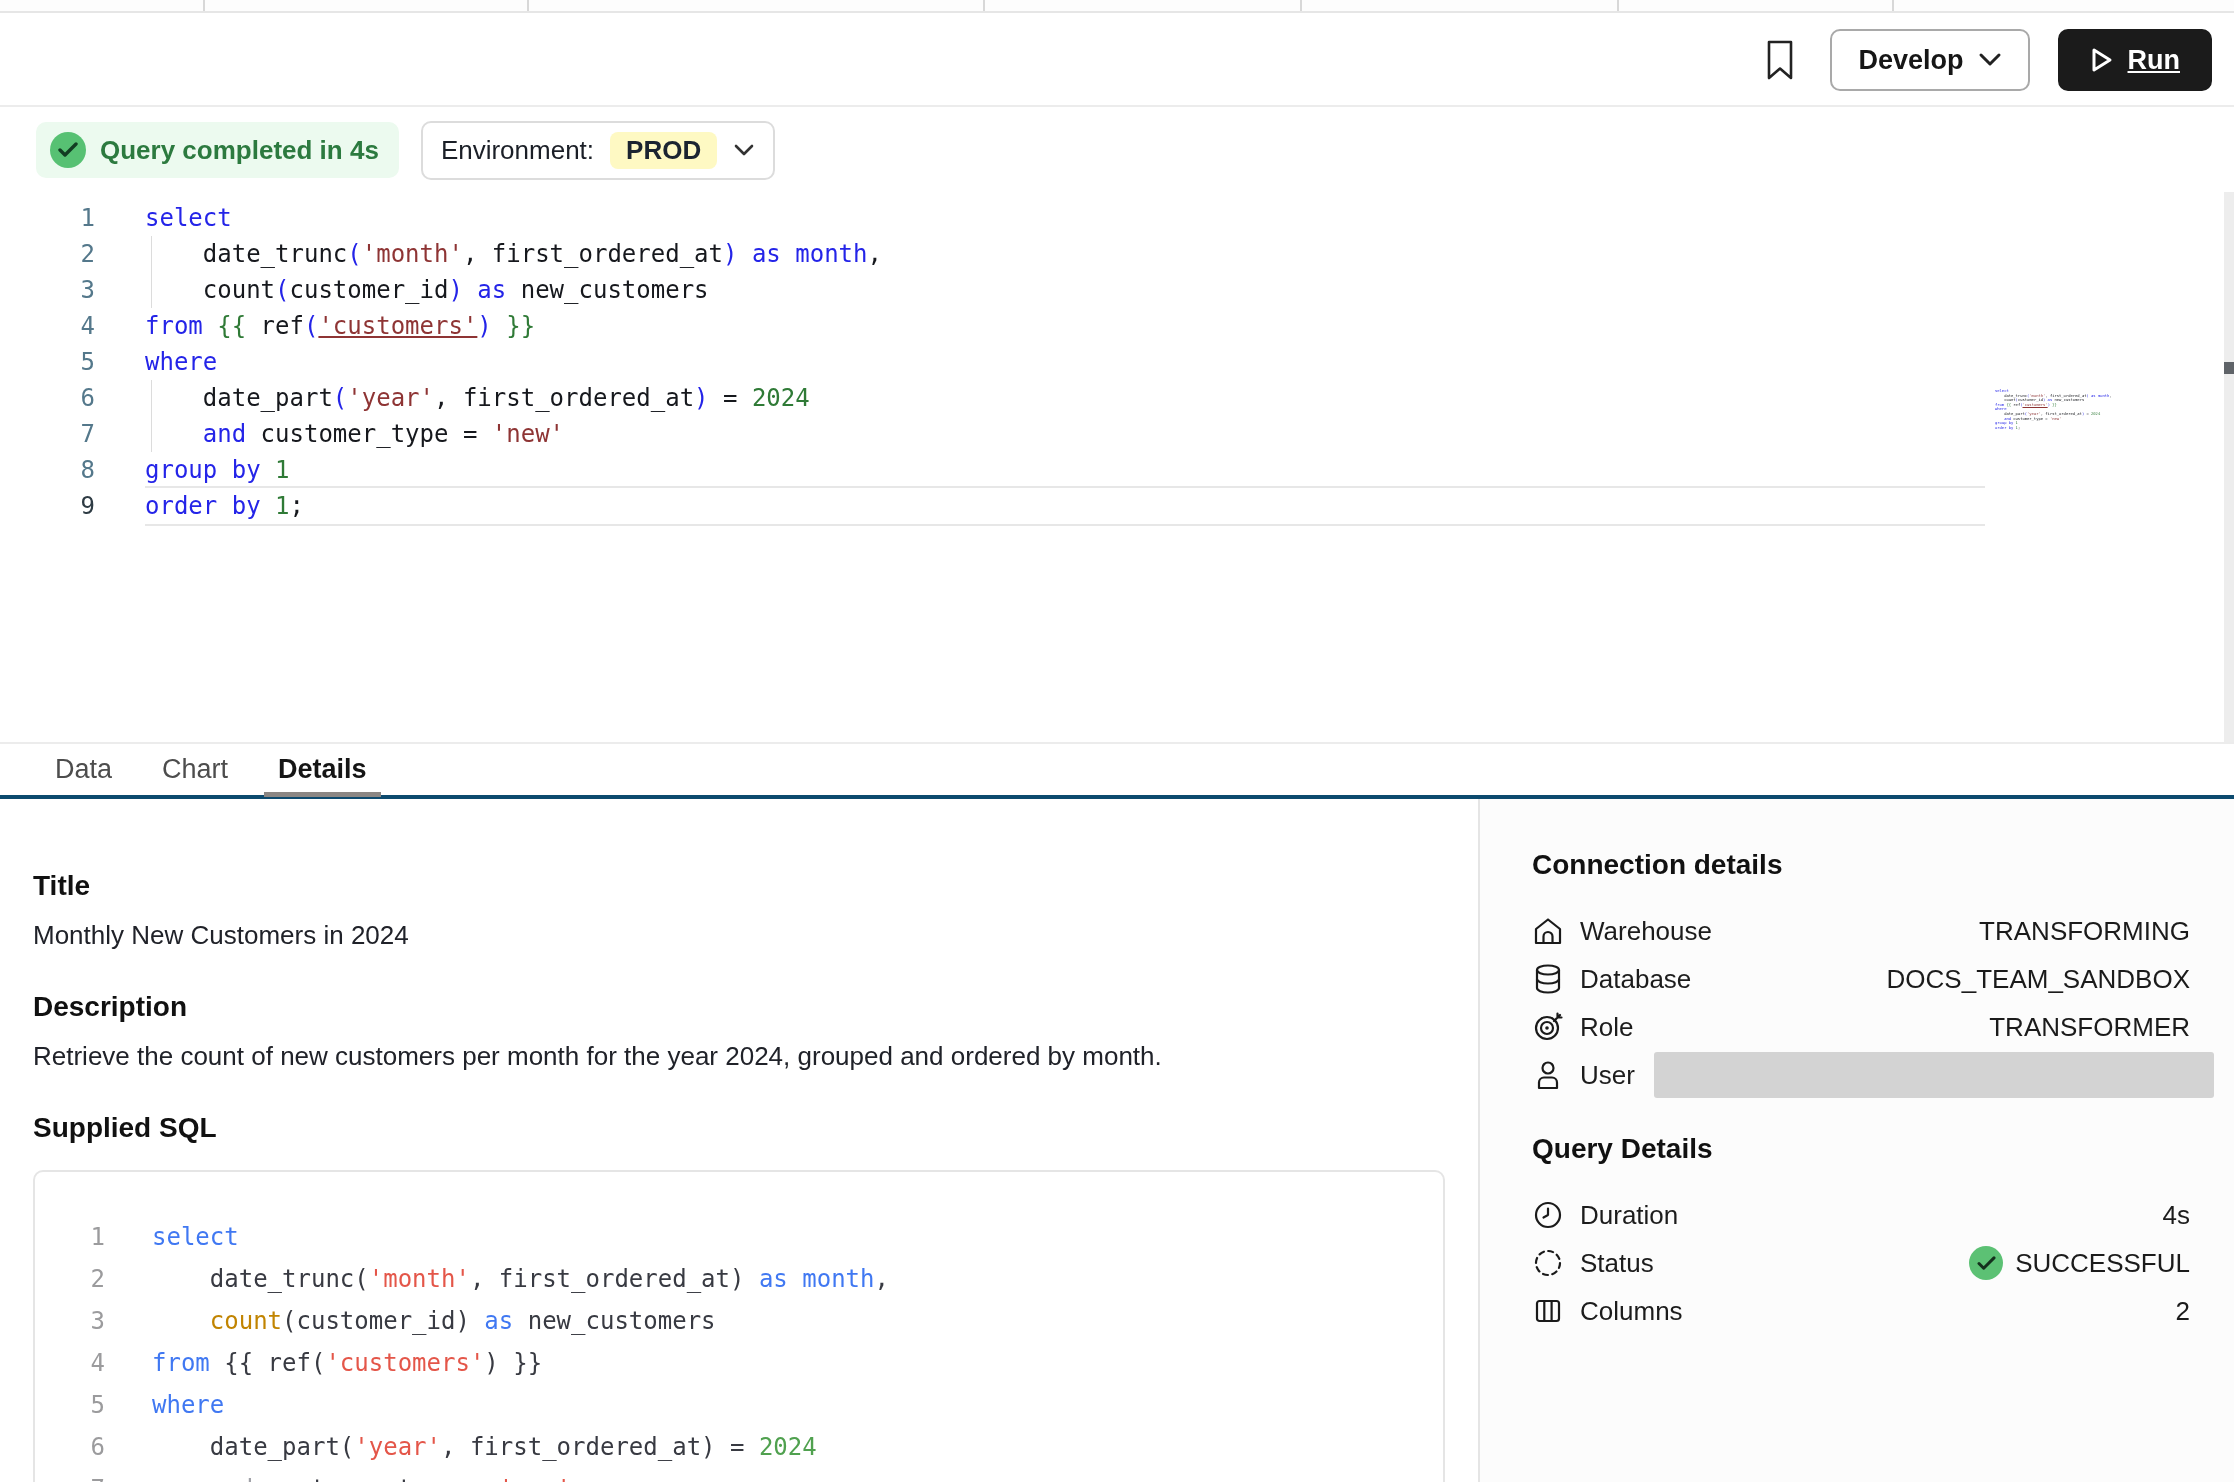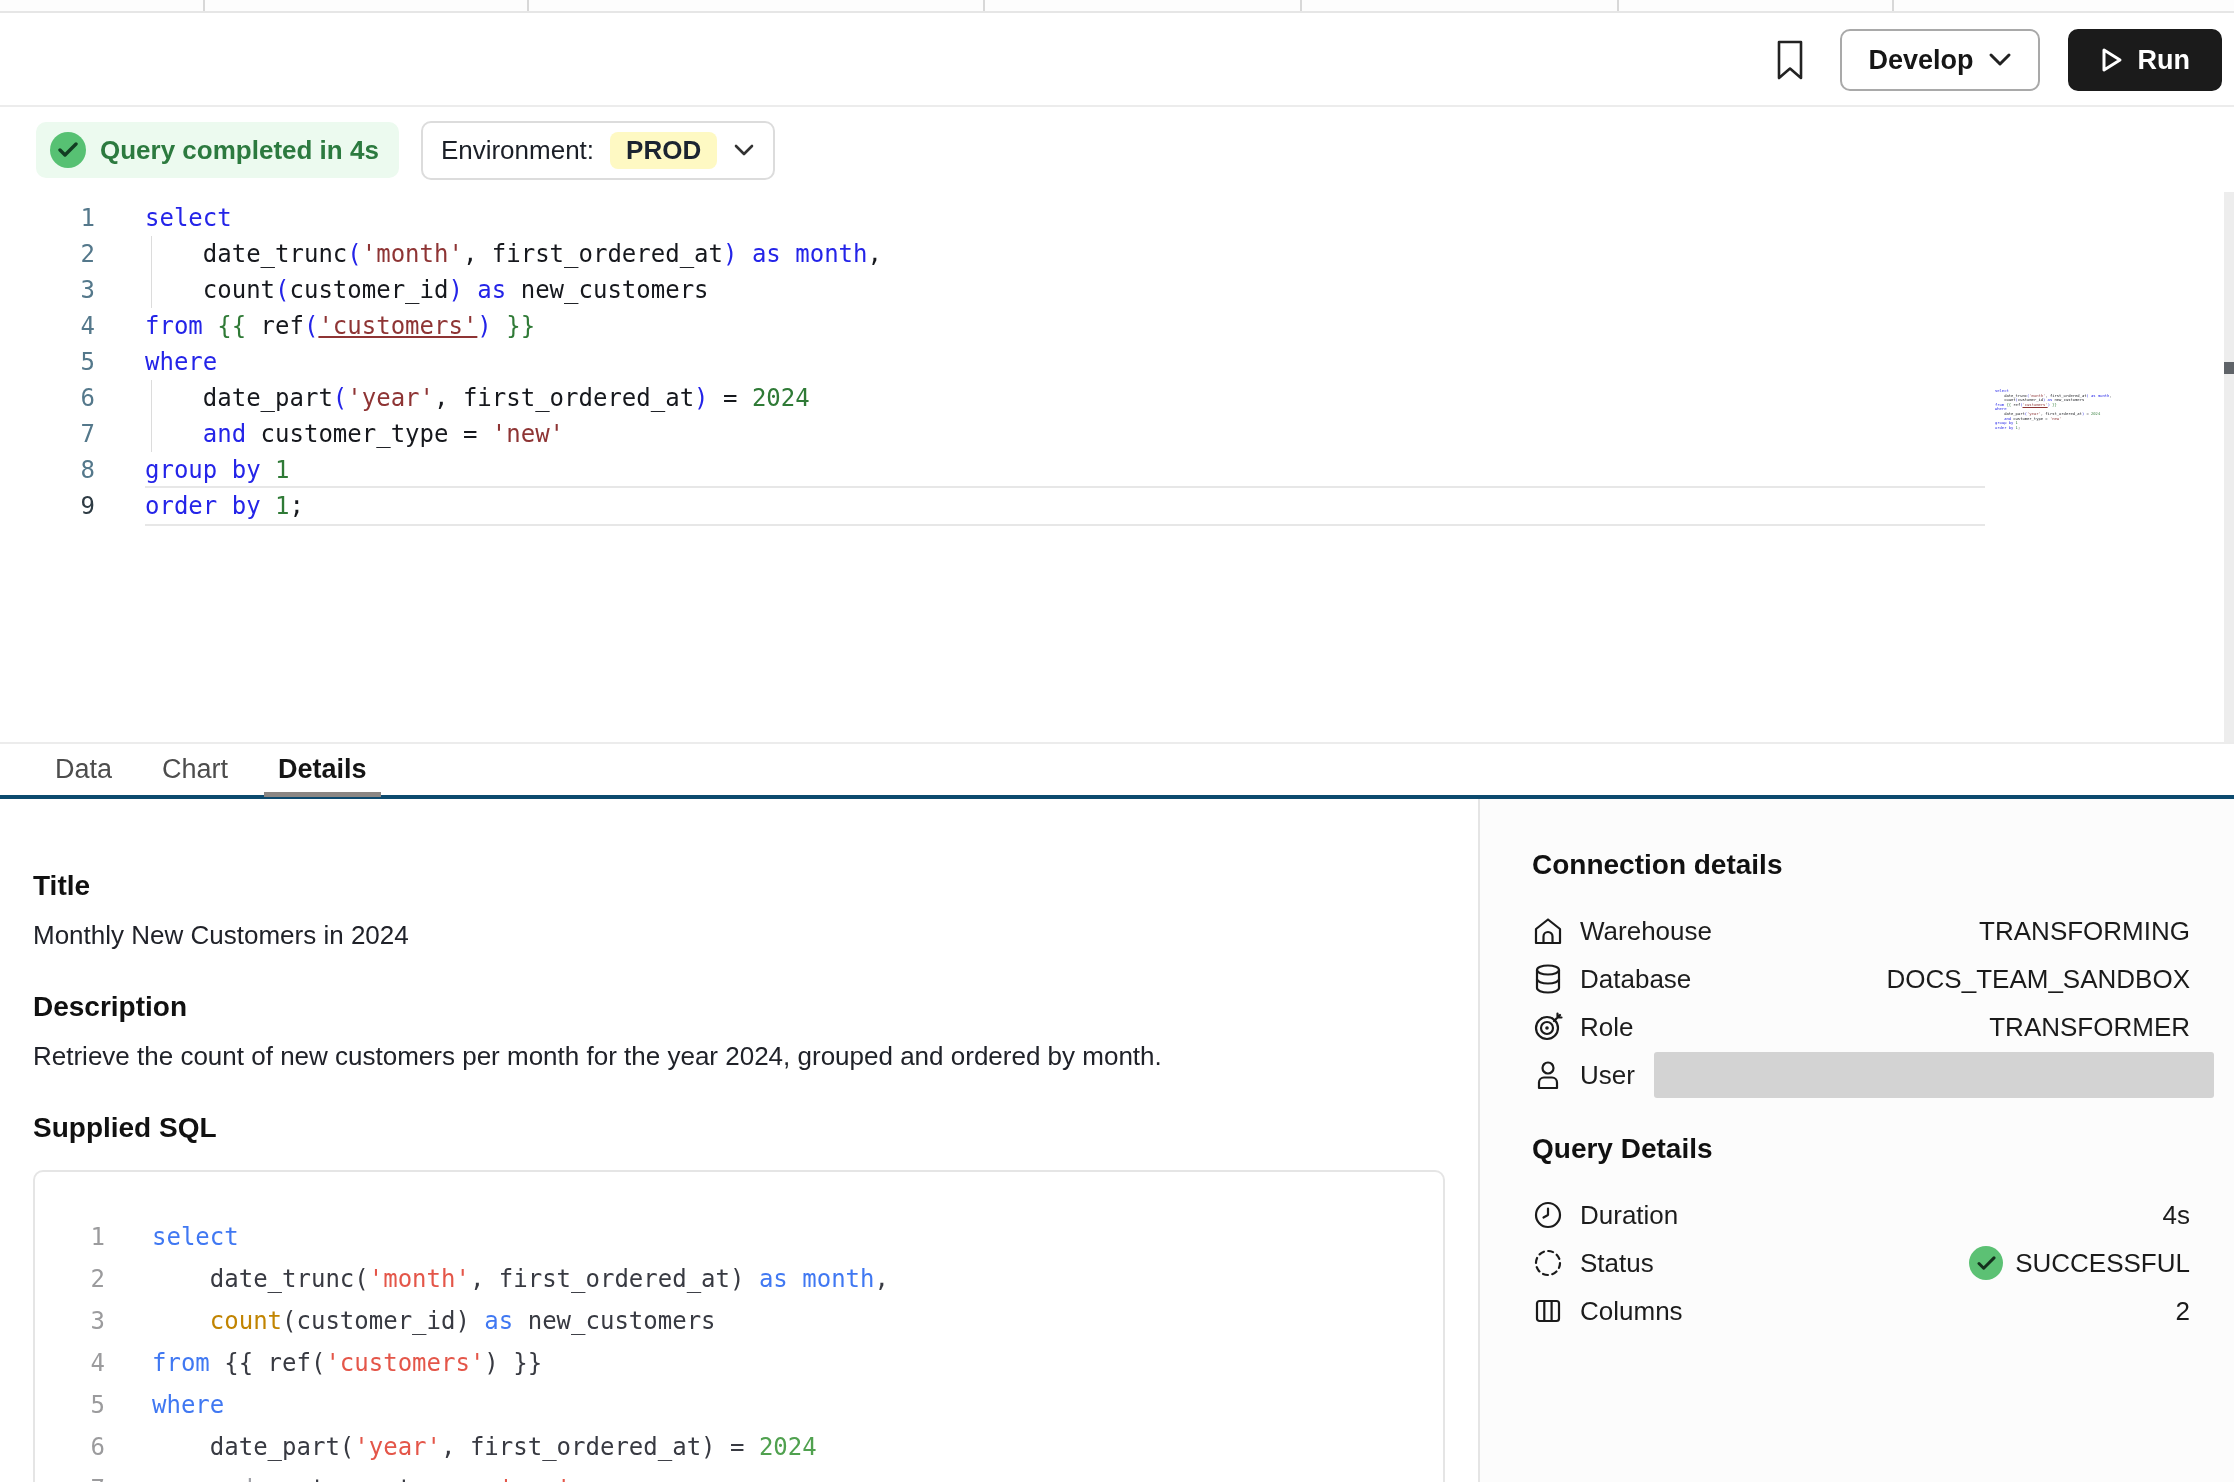--- a/index.html
+++ b/index.html
@@ -7,27 +7,27 @@
               font-family:"Liberation Sans", sans-serif; color:#16181d; }
 
   
   .top-strip { position:absolute; left:0; top:0; width:2234px; height:13px;
                background:#fdfdfd; border-bottom:2px solid #e6e6e6; }
   .top-strip .tab-div { position:absolute; top:0; width:2px; height:11px; background:#d8d8d8; }
 
   
   .toolbar { position:absolute; left:0; top:15px; width:2234px; height:92px;
              border-bottom:2px solid #ececec; display:flex; align-items:center;
-             justify-content:flex-end; gap:28px; padding-right:12px; background:#fff; }
+             justify-content:flex-end; gap:28px; padding-right:22px; background:#fff; }
   .icon-btn { width:44px; height:48px; display:flex; align-items:center; justify-content:center;
               background:none; border:none; cursor:pointer; }
   .btn { display:flex; align-items:center; gap:14px; height:62px; border-radius:10px;
          font-size:27px; font-weight:600; cursor:pointer; }
   .btn-develop { background:#fff; border:2px solid #a9a9a9; color:#161616; padding:0 26px; }
-  .btn-run { background:#1b1b1b; border:2px solid #1b1b1b; color:#fff; padding:0 30px; }
+  .btn-run { background:#1b1b1b; border:2px solid #1b1b1b; color:#fff; padding:0 30px;text-decoration:underline; }
 
   
   .statusbar { position:absolute; left:0; top:109px; width:2234px; height:82px;
                display:flex; align-items:center; gap:22px; padding-left:36px; }
   .pill-success { display:flex; align-items:center; gap:14px; background:#ecfaef;
                   border-radius:10px; padding:10px 20px 10px 14px;
                   color:#2c7a3f; font-size:26px; font-weight:600; }
   .env-box { display:flex; align-items:center; gap:16px; background:#fff;
              border:2px solid #dcdcdc; border-radius:10px; padding:9px 18px;
              font-size:26px; color:#1b1f27; cursor:pointer; }

